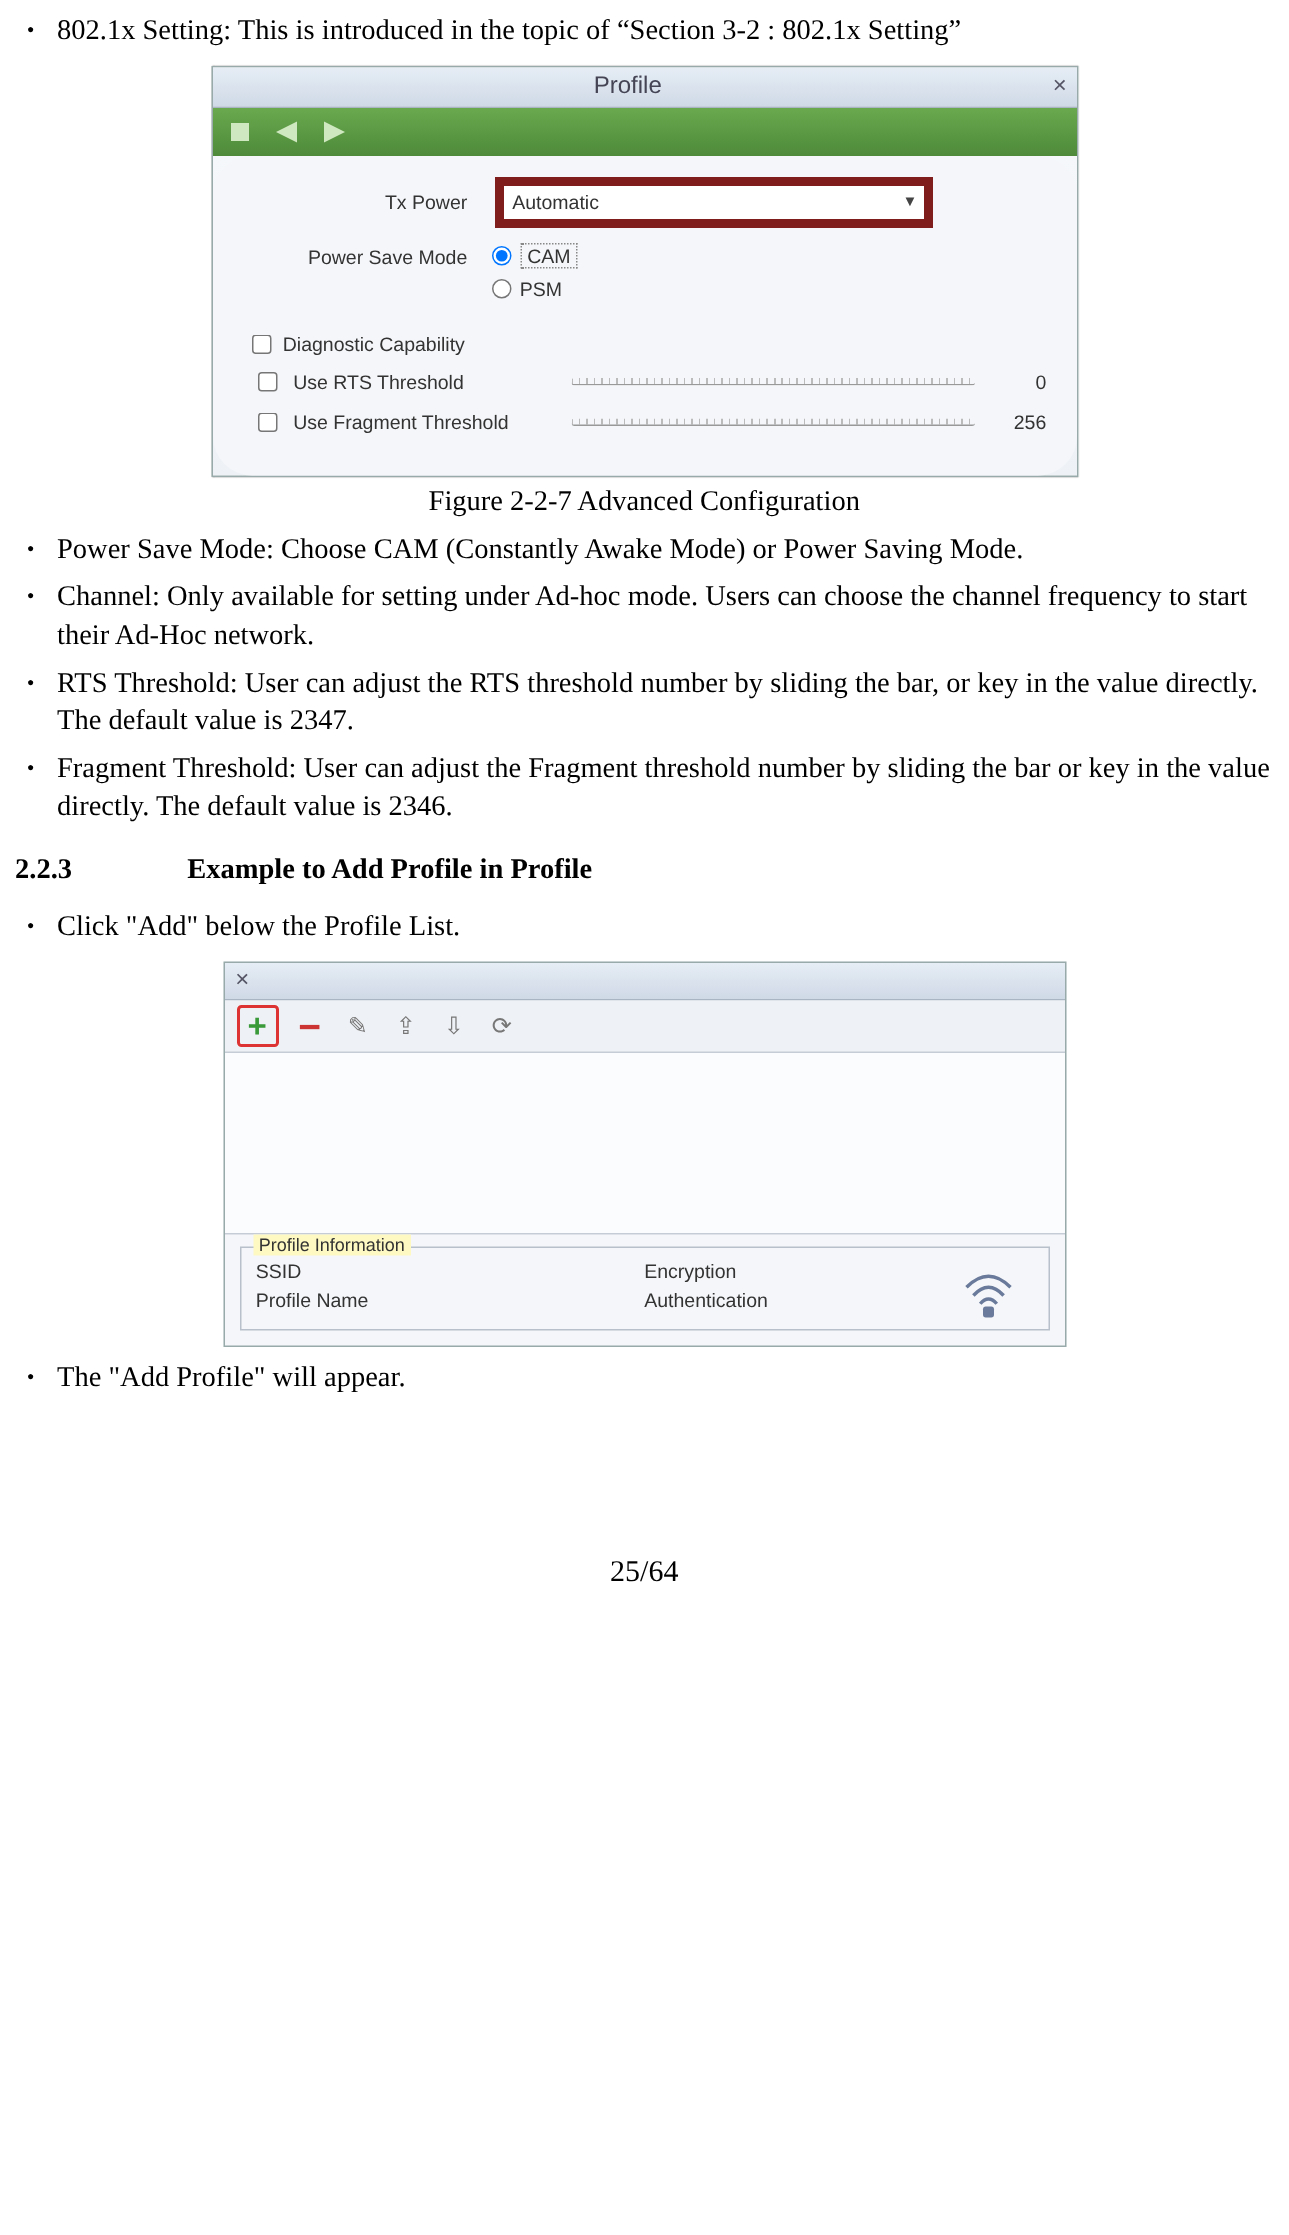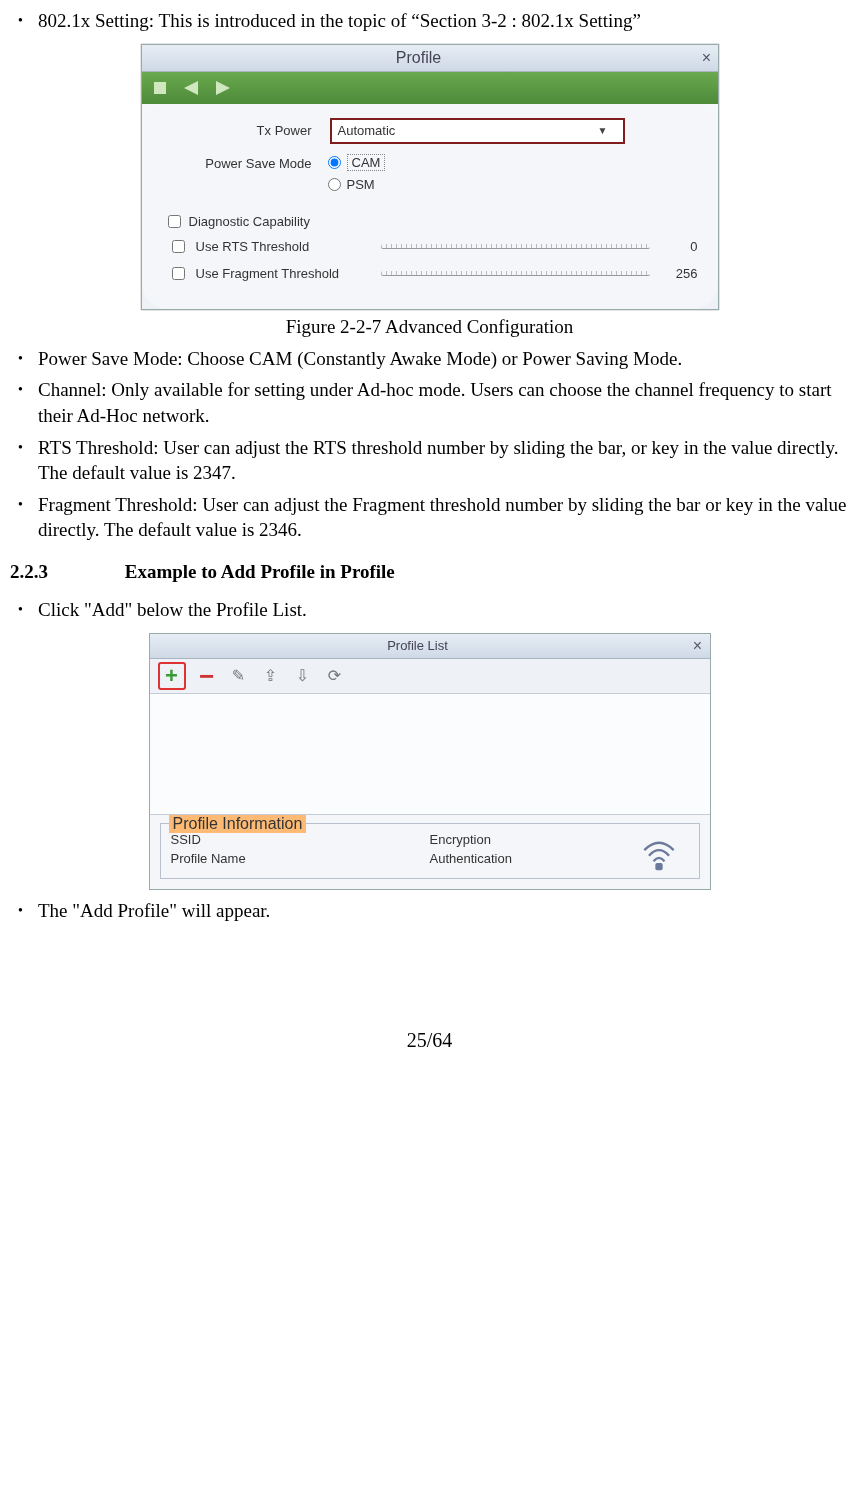--- a/index.html
+++ b/index.html
@@ -77,23 +77,23 @@
     height: 32px;
     display:flex; align-items:center; gap:18px; padding-left:12px;
   }
   .tb-stop { width:12px; height:12px; background:#cfe8c0; }
   .tb-arrow { width:0;height:0;border-top:7px solid transparent;border-bottom:7px solid transparent;border-right:14px solid #cfe8c0;}
   .tb-arrow.r{border-right:none;border-left:14px solid #cfe8c0;}
   .dlg-body { padding: 14px 20px 18px 20px; background:#f4f6f9;border-radius:26px; }
   .row { display:flex; align-items:center; margin-bottom:10px; }
   .lbl { width:150px; text-align:right; padding-right:18px; color:#333; }
   .combo {
-    flex:1; max-width:270px; height:22px; border:2px solid #7f1d1d;
+    flex:1; max-width:270px; height:22px; border:6px solid #7f1d1d;
     background:#fff; display:flex; align-items:center; justify-content:space-between;
-    padding:0 15px 0 6px; font-size:13px;
+    padding:0 4px 0 6px; font-size:13px;
   }
   .combo .arrow {font-size:10px;color:#444;}
   .radios { display:flex; flex-direction:column; gap:6px; margin-left: -2px;}
   .radio { display:flex; align-items:center; gap:6px; }
   .radio input { margin:0; }
   .radio .boxed { border:1px dotted #888; padding:0 4px; }
   .chkrow { display:flex; align-items:center; gap:8px; margin-bottom:8px; margin-left:6px;}
   .chkrow input{margin:0;}
   .slider-row{ display:flex; align-items:center; gap:8px; margin-bottom:8px; margin-left:6px;}
   .slider-row label{display:flex;align-items:center;gap:8px; width:205px;}
@@ -127,21 +127,21 @@
   .ico.framed{border:2px solid #d33; padding:1px;}
   .plus{color:#3a9a3a;font-size:22px;font-weight:bold;line-height:18px;}
   .minus{color:#c33;font-size:26px;font-weight:bold;line-height:12px;}
   .gray{color:#777;font-size:16px;}
   .listarea{height:120px;background:#fbfcfe;border-bottom:1px solid #c6ccd5;}
   .fieldset{
     margin:8px 10px 10px 10px; border:1px solid #b8c0cc; padding:6px 10px 10px 10px;
     position:relative; background:#f4f6f9;
   }
   .fieldset .legend{
-    position:absolute; top:-9px; left:8px; background:#fdba74; padding:0 4px; font-size:16px; color:#333;
+    position:absolute; top:-9px; left:8px; background:#fef9c3; padding:0 4px; font-size:12px; color:#333;
   }
   .inforow{display:flex;}
   .inforow > div{flex:1; padding:2px 0;}
   .wifi-ico{
     position:absolute; right:18px; top:6px; width:44px;height:44px;
   }
   .wifi-ico svg{width:44px;height:44px;}
 </style>
 </head>
 <body>
@@ -217,21 +217,20 @@
   <span class="num">2.2.3</span>
   <span>Example to Add Profile in Profile</span>
 </div>
 
 <ul class="doc-list">
   <li>Click "Add" below the Profile List.</li>
 </ul>
 
 <div class="dlg2">
   <div class="dlg2-title">
-    <span class="dlg2-title-text">Profile List</span>
     <span class="dlg-close" style="width:24px;text-align:center;">×</span>
   </div>
   <div class="dlg2-toolbar">
     <div class="ico framed">
         <span class="plus">+</span>
       </div>
     <div class="ico">
         <span class="minus">−</span>
       </div>
     <div class="ico">

